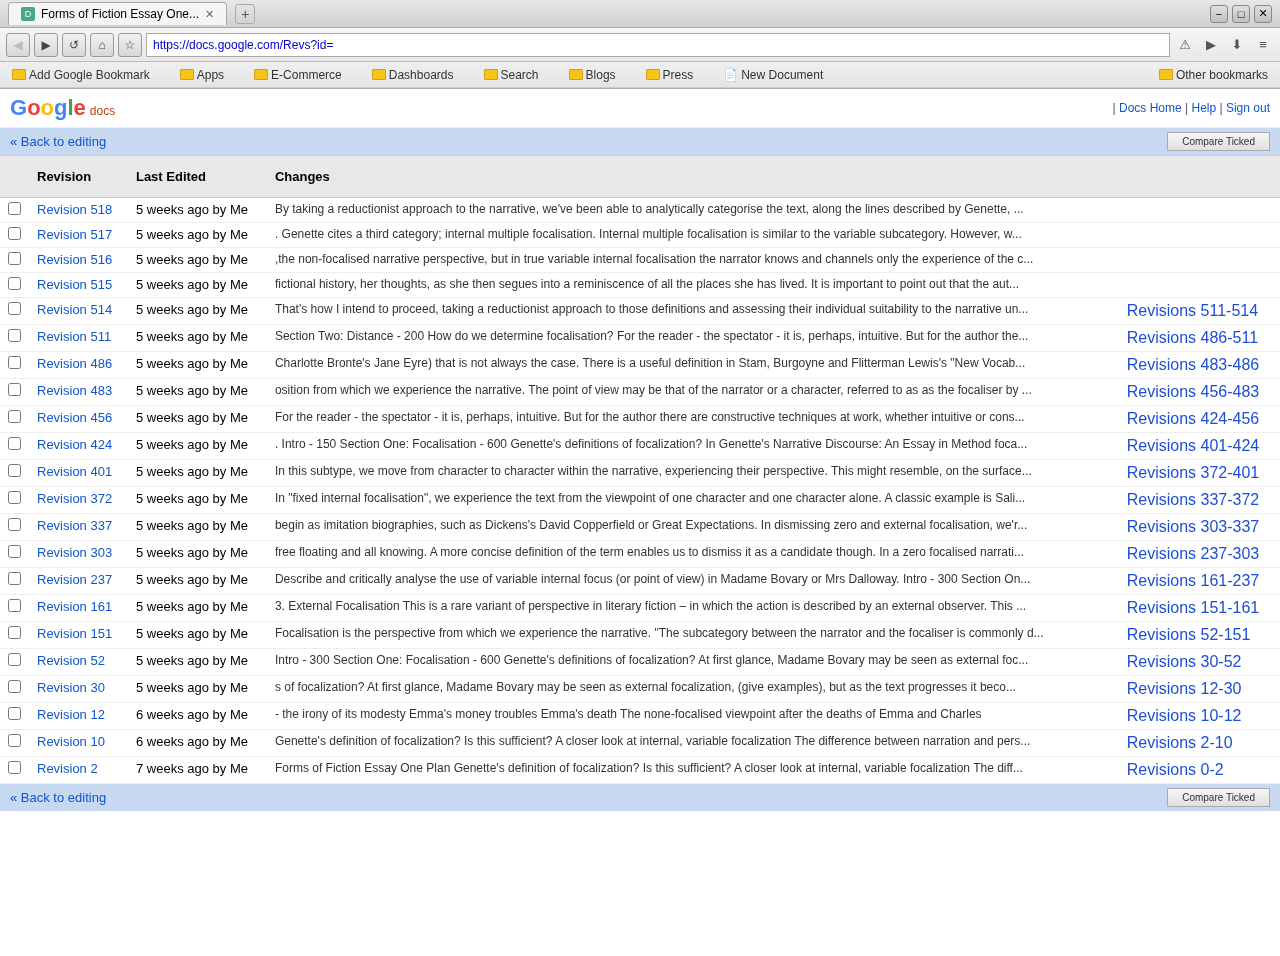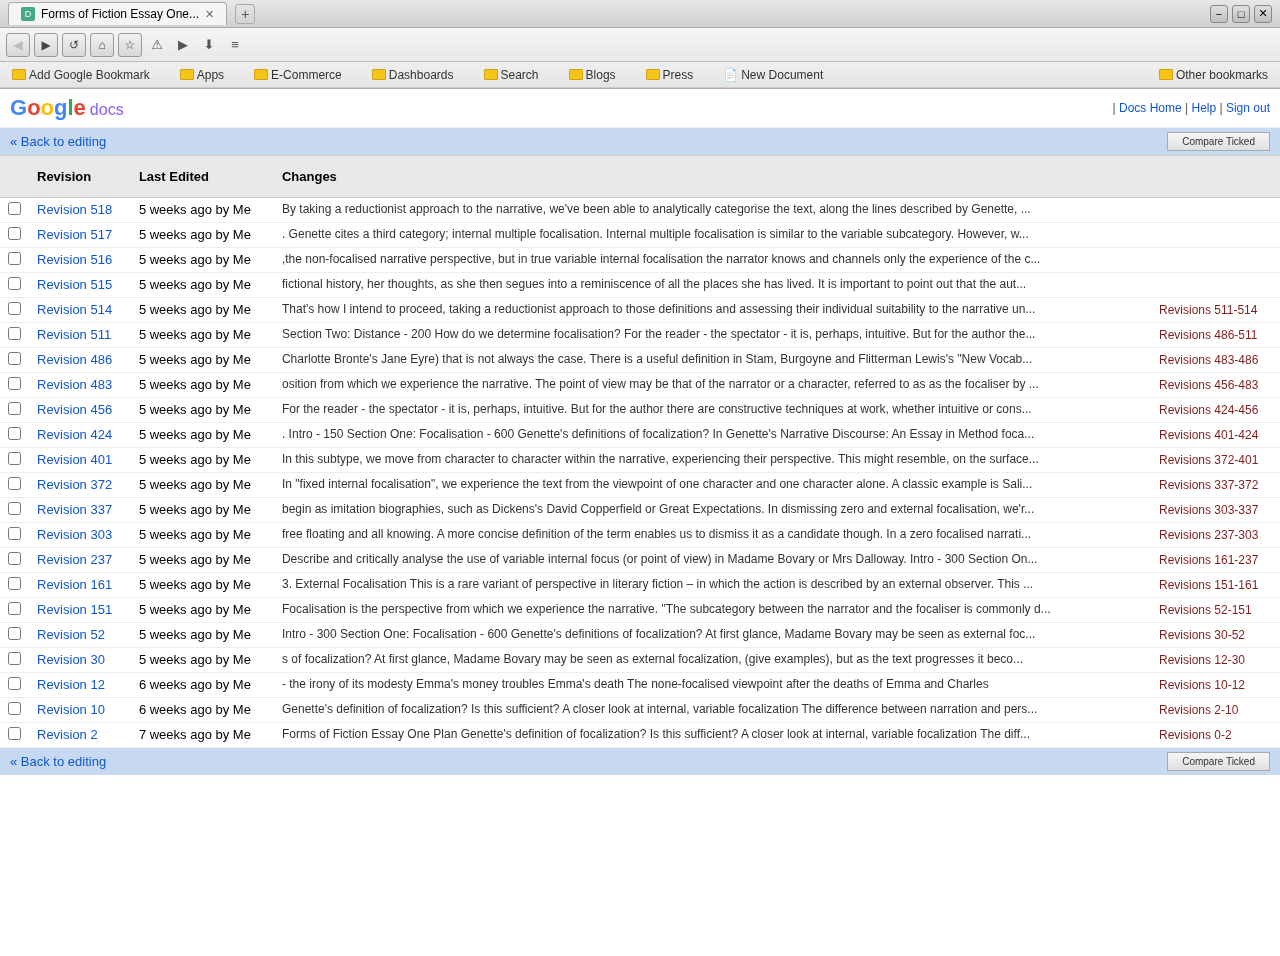--- a/index.html
+++ b/index.html
@@ -124,21 +124,21 @@
       font-weight: bold;
       font-size: 13px;
     }
     .revisions-table td {
       padding: 4px 8px;
       border-bottom: 1px solid #eee;
       vertical-align: top;
     }
     .revision-link { color: #1155cc; text-decoration: none; font-size: 13px; }
     .changes-text { color: #333; font-size: 12px; white-space: nowrap; overflow: hidden; text-overflow: ellipsis; max-width: 820px; display: block; }
-    .revisions-range-link { color: #7f1d1d; text-decoration: none; font-size: 12px; white-space: nowrap; }
+    .revisions-range-link { color: #1d4ed8; text-decoration: none; font-size: 16px; white-space: nowrap; }
     .checkbox-cell { width: 20px; }
     .checkbox-cell input { cursor: pointer; }
 
     .table-wrapper { overflow-x: auto; }
   </style>
 </head>
 <body>
 
 <div class="browser-frame">
 
@@ -155,20 +155,23 @@
       <div class="win-btn">✕</div>
     </div>
   </div>
 
   <div class="nav-bar">
     <div class="nav-btn disabled">◀</div>
     <div class="nav-btn">▶</div>
     <div class="nav-btn">↺</div>
     <div class="nav-btn">⌂</div>
     <div class="nav-btn">☆</div>
+    <div class="address-bar">
+      <span class="address-url-blue">https://docs.google.com/Revs?id=</span>
+    </div>
     <div class="nav-icons">
       <div class="nav-icon">⚠</div>
       <div class="nav-icon">▶</div>
       <div class="nav-icon">⬇</div>
       <div class="nav-icon">≡</div>
     </div>
   </div>
 
   <div class="bookmarks-bar">
     <div class="bookmark-item">
@@ -213,21 +216,21 @@
 <div class="content-area">
 
   <div class="google-docs-header">
     <div style="display:flex;align-items:baseline;gap:0;">
       <span style="font-size:22px;font-weight:bold;color:#4285f4;">G</span>
       <span style="font-size:22px;font-weight:bold;color:#ea4335;">o</span>
       <span style="font-size:22px;font-weight:bold;color:#fbbc05;">o</span>
       <span style="font-size:22px;font-weight:bold;color:#4285f4;">g</span>
       <span style="font-size:22px;font-weight:bold;color:#34a853;">l</span>
       <span style="font-size:22px;font-weight:bold;color:#ea4335;">e</span>
-      <span style="font-size:16px;color:#8b5cf6;margin-left:4px;">docs</span>
+      <span style="font-size:12px;color:#c2410c;margin-left:4px;">docs</span>
     </div>
     <div class="header-links">
       | <a href="#">Docs Home</a>
       | <a href="#">Help</a>
       | <a href="#">Sign out</a>
     </div>
   </div>
 
 
   <div class="blue-bar">

